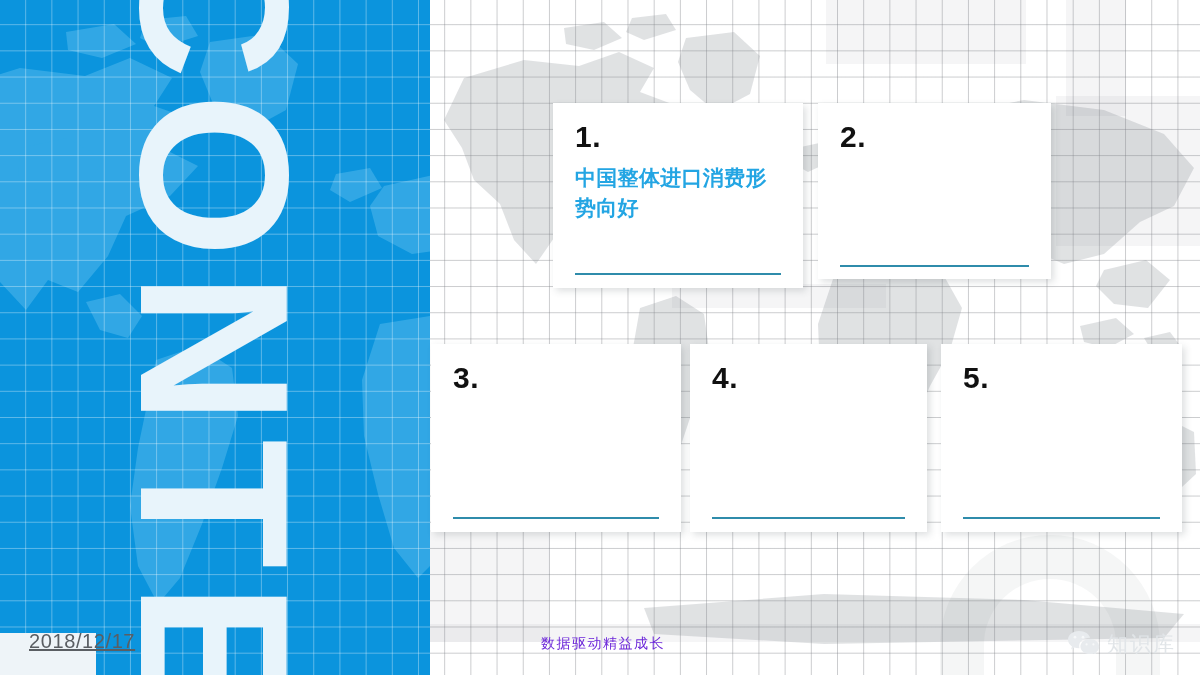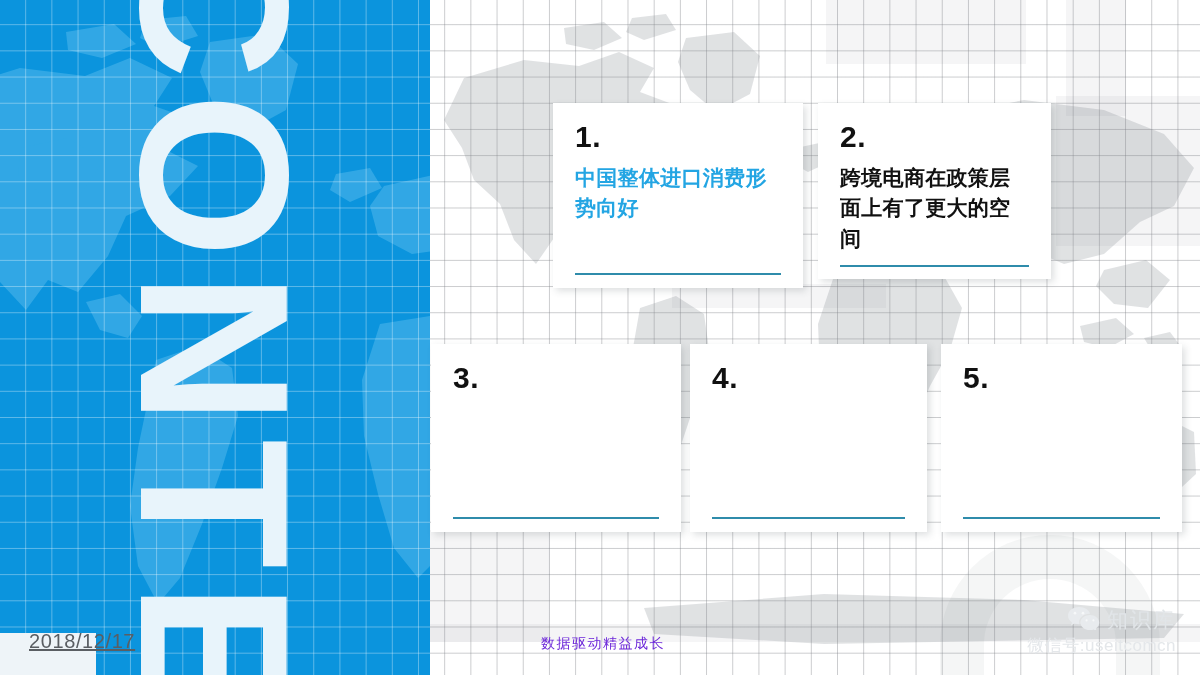--- a/index.html
+++ b/index.html
@@ -288,21 +288,20 @@
   </div>
 
   <div class="card" id="card-1">
     <div class="card-num">1.</div>
     <div class="card-title accent">中国整体进口消费形势向好</div>
     <div class="card-rule"></div>
   </div>
 
   <div class="card" id="card-2">
     <div class="card-num">2.</div>
-    <div class="card-title">跨境电商在政策层面上有了更大的空间</div>
     <div class="card-rule"></div>
   </div>
 
   <div class="card" id="card-3">
     <div class="card-num">3.</div>
     <div class="card-rule"></div>
   </div>
 
   <div class="card" id="card-4">
     <div class="card-num">4.</div>
@@ -328,16 +327,15 @@
           <g fill="#f6f8f9">
             <circle cx="8" cy="7.2" r="1.35"></circle>
             <circle cx="16" cy="7.2" r="1.35"></circle>
             <circle cx="19.6" cy="14.4" r="1.1"></circle>
             <circle cx="26.4" cy="14.4" r="1.1"></circle>
           </g>
         </svg>
       </span>
       <span class="wm-brand">知识库</span>
     </div>
-    <div class="wm-row2">微信号:useitcomcn</div>
   </div>
 
 </div>
 
 </body></html>

